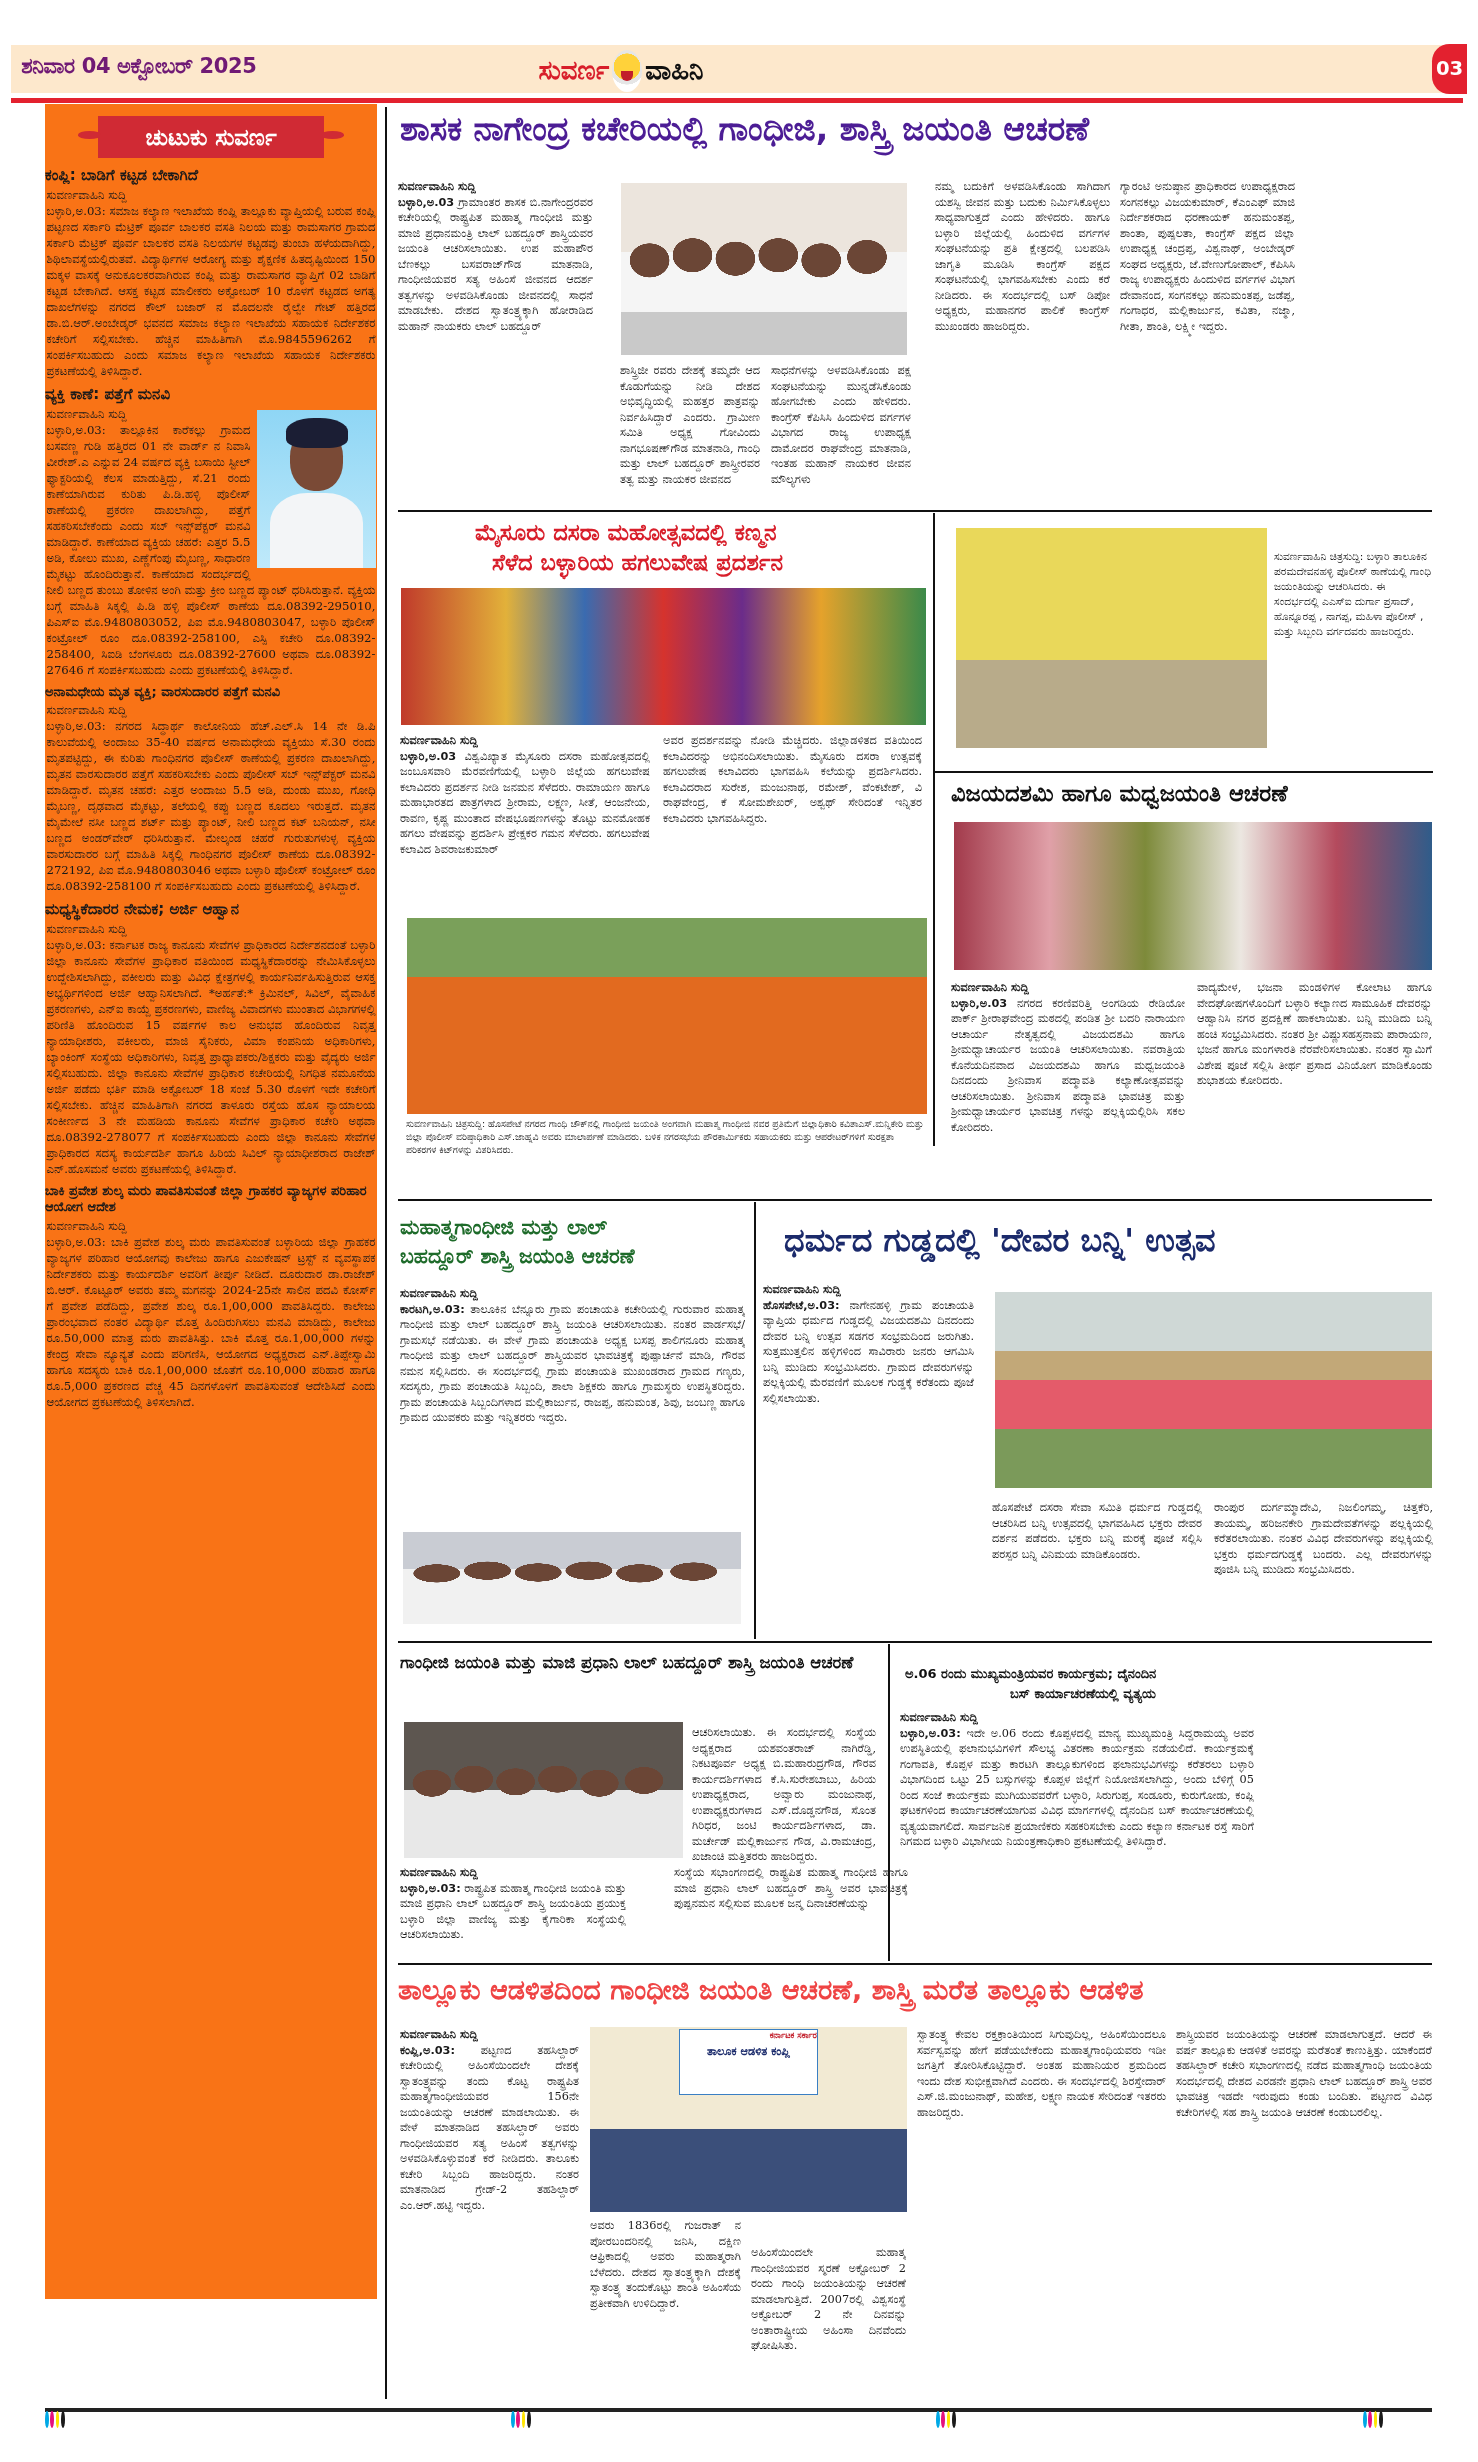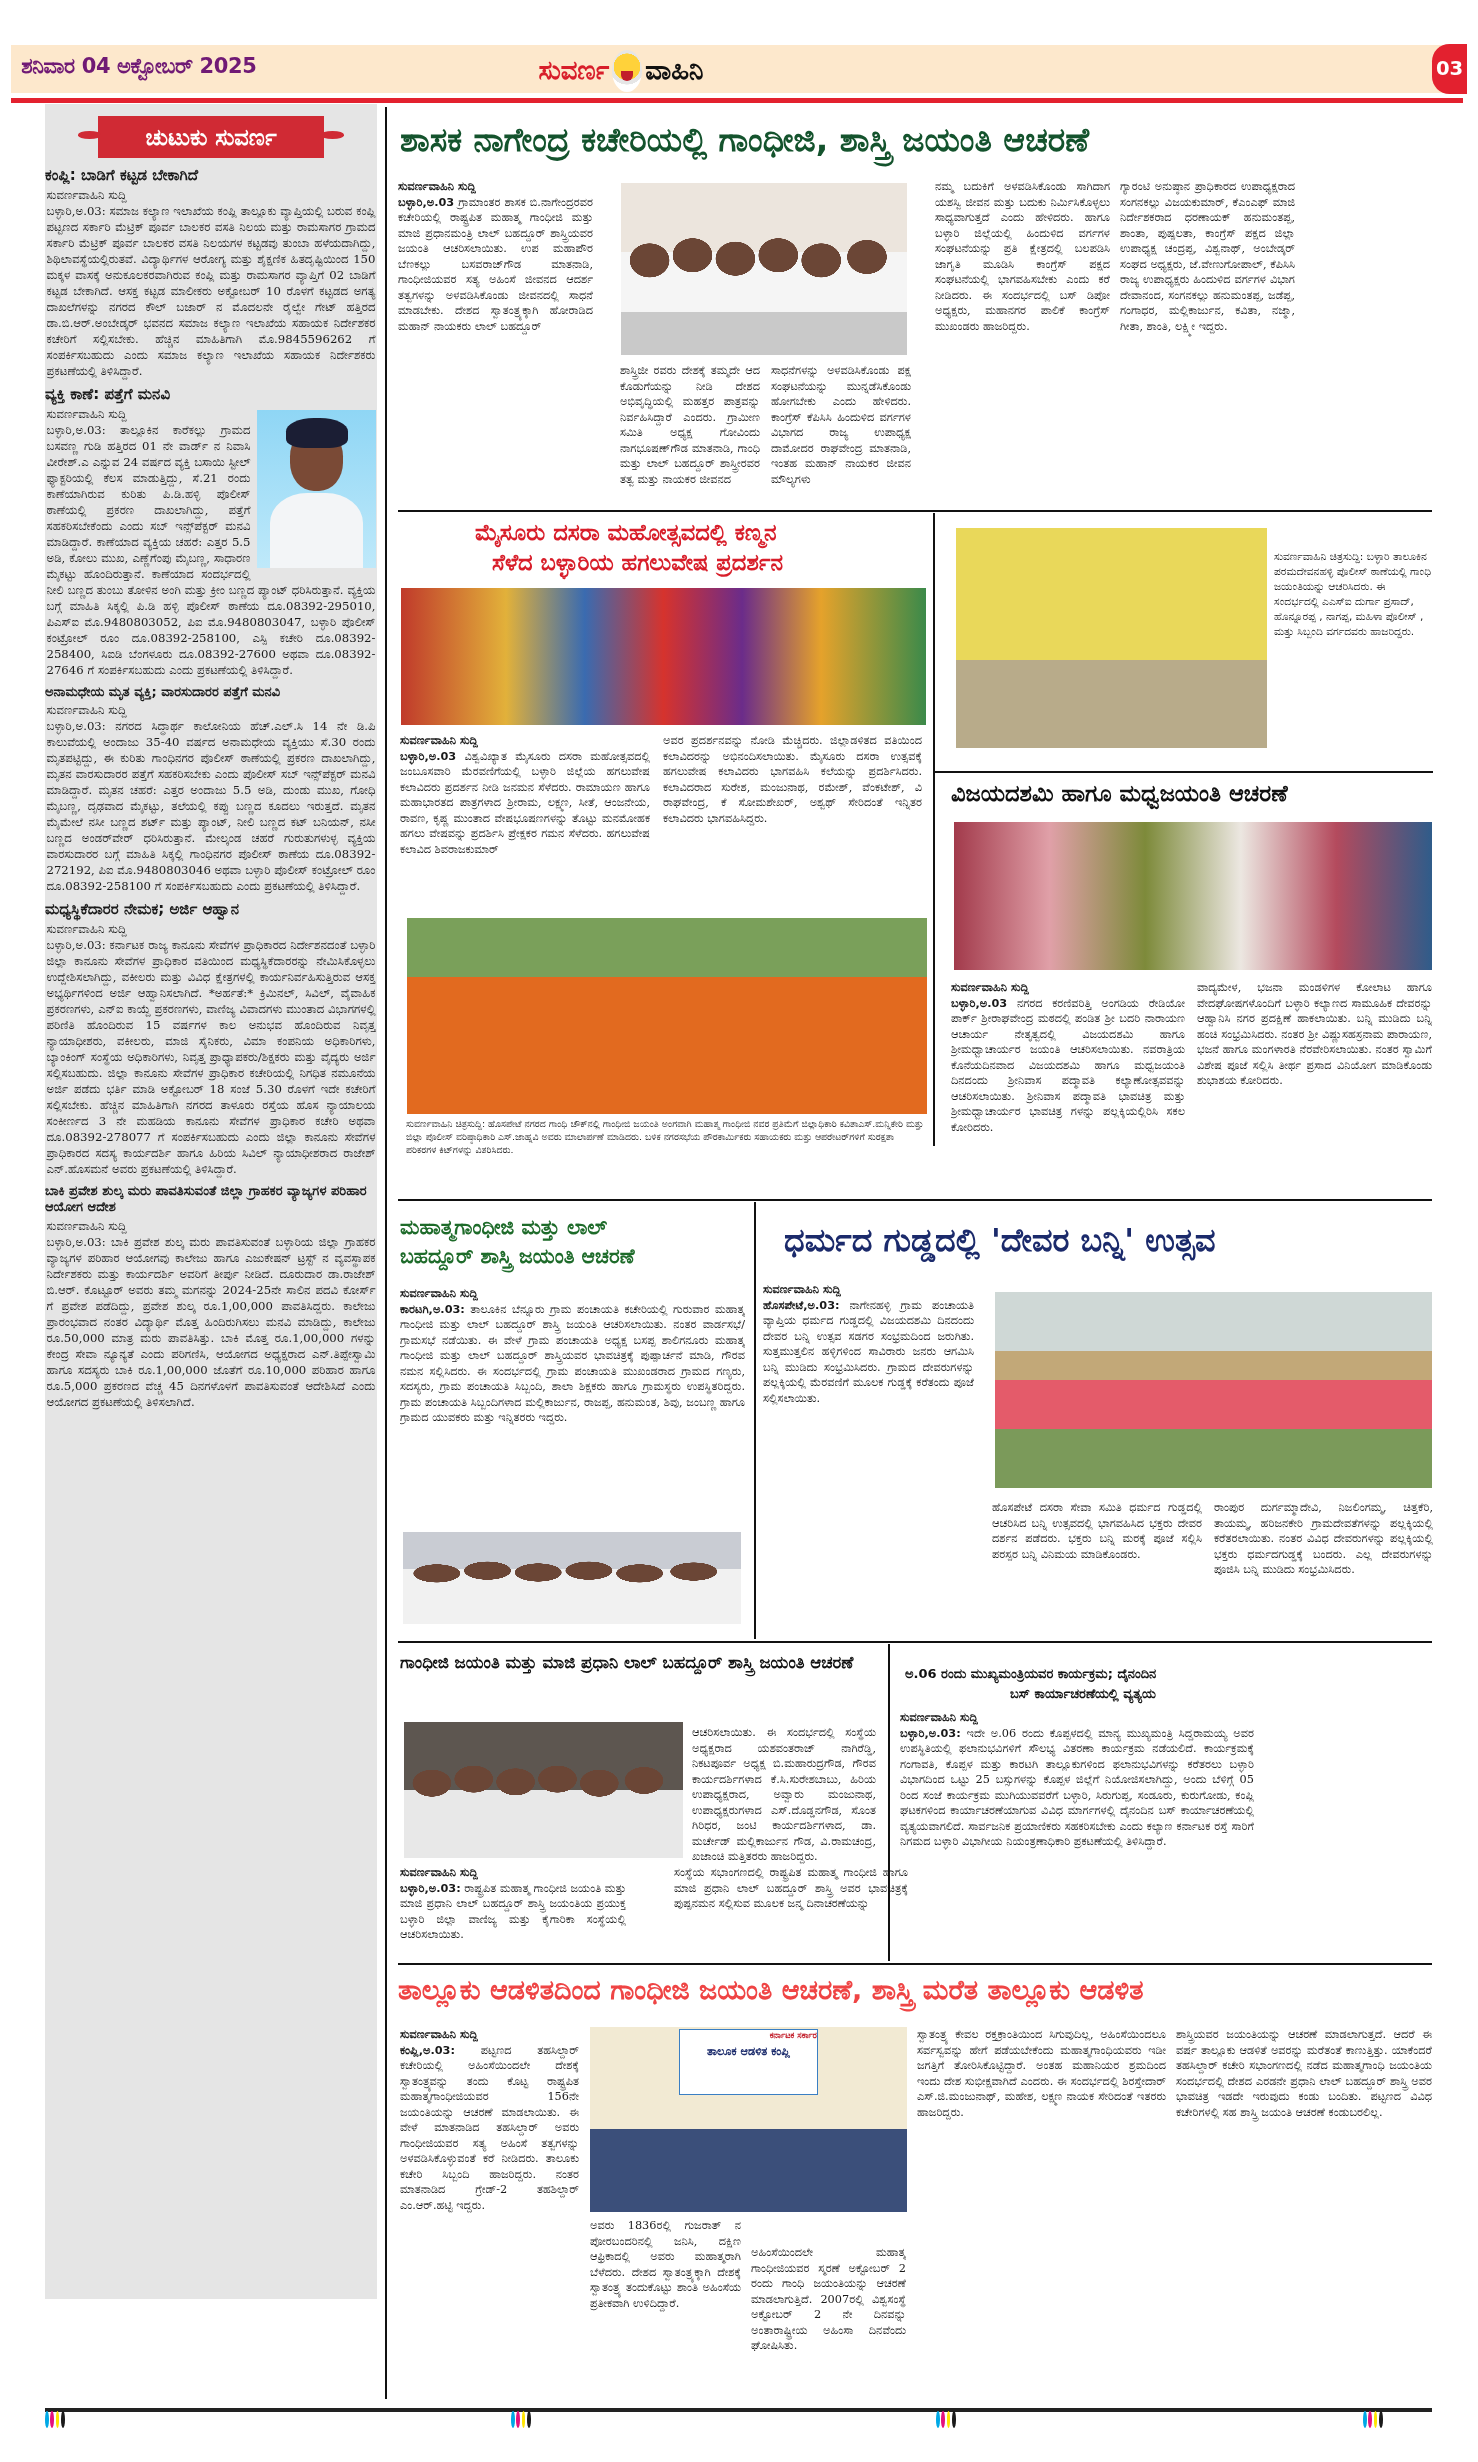--- a/index.html
+++ b/index.html
@@ -9,21 +9,21 @@
   .masthead { position: absolute; left: 10.6px; top: 45px; width: 1452px; height: 48px; background: #fde8cc; }
   .mast-date { position: absolute; left: 10.6px; top: 9px; font-family: "DejaVu Sans", sans-serif; font-size: 21px; font-weight: bold; color: #701a75; letter-spacing: -0.4px; }
   .mast-logo { position: absolute; left: 528px; top: 4.5px; display: flex; align-items: center; font-size: 26px; font-weight: bold; justify-content: center; }
   .mast-logo .l1 { color: #d81e2a; }
   .mast-logo .l2 { color: #111; }
   .logo-emblem { width: 30px; height: 42px; margin: 0 3px; border-radius: 50%; background: radial-gradient(circle at 50% 40%, #ffd23a 0 45%, #e6e6e6 46% 60%, #fff 61%); position: relative; }
   .logo-emblem::after { content: ""; position: absolute; left: 9px; top: 21px; width: 12px; height: 10.6px; background: #c21f2b; border-radius: 0 0 6px 6px; }
   .page-num { position: absolute; right: -4.5px; top: -1.5px; width: 35px; height: 50px; border-radius: 17.3px 0 0 17.3px; background: #e3212f; color: #fff; font-size: 19.6px; font-weight: bold; display: flex; align-items: center; justify-content: center; }
   .red-rule { position: absolute; left: 10.6px; top: 98px; width: 1452px; height: 4.5px; background: #e3212f; }
 
-  .left-col { position: absolute; left: 45px; top: 104px; width: 332px; height: 2195px; background: #e5e5e5; padding: 6px 0 0 0; font-family: "DejaVu Serif", serif; font-size: 11.7px; line-height: 16px; }
+  .left-col { position: absolute; left: 45px; top: 104px; width: 332px; height: 2195px; background: #f97316; padding: 6px 0 0 0; font-family: "DejaVu Serif", serif; font-size: 11.7px; line-height: 16px; }
   .left-banner { margin: 6px auto 7.5px; width: 226px; height: 42px; background: #d02a34; color: #fff; font-size: 22.6px; font-weight: bold; display: flex; align-items: center; justify-content: center; position: relative; font-family: "DejaVu Sans", sans-serif; }
   .left-banner::before, .left-banner::after { content: ""; position: absolute; top: 15px; width: 22.6px; height: 7.5px; background: #d02a34; border-radius: 50%; }
   .left-banner::before { left: -19.6px; }
   .left-banner::after { right: -19.6px; }
   .l-head { text-align: left; font-weight: bold; font-family: "DejaVu Sans", sans-serif; font-size: 15px; line-height: 19.6px; margin: 6px 0 1.5px; }
   .l-head.small { font-size: 13px; line-height: 16.6px; }
   .l-body { text-align: justify; padding: 0 1.5px; }
   .l-body p { margin: 0; }
   .l-photo { float: right; width: 119px; height: 158px; margin: 4.5px 0 3px 6px; background: linear-gradient(180deg, #8fd6f5 0%, #bfe9fa 100%); position: relative; }
   .l-photo .head { position: absolute; left: 33px; top: 18px; width: 53px; height: 63px; border-radius: 45%; background: #7a4a36; }
@@ -109,21 +109,21 @@
     <div class="l-head small">ಬಾಕಿ ಪ್ರವೇಶ ಶುಲ್ಕ ಮರು ಪಾವತಿಸುವಂತೆ ಜಿಲ್ಲಾ ಗ್ರಾಹಕರ ವ್ಯಾಜ್ಯಗಳ ಪರಿಹಾರ ಆಯೋಗ ಆದೇಶ</div>
     <div class="l-body">
       <p>ಸುವರ್ಣವಾಹಿನಿ ಸುದ್ದಿ</p>
       <p>ಬಳ್ಳಾರಿ,ಅ.03: ಬಾಕಿ ಪ್ರವೇಶ ಶುಲ್ಕ ಮರು ಪಾವತಿಸುವಂತೆ ಬಳ್ಳಾರಿಯ ಜಿಲ್ಲಾ ಗ್ರಾಹಕರ ವ್ಯಾಜ್ಯಗಳ ಪರಿಹಾರ ಆಯೋಗವು ಕಾಲೇಜು ಹಾಗೂ ಎಜುಕೇಷನ್ ಟ್ರಸ್ಟ್ ನ ವ್ಯವಸ್ಥಾಪಕ ನಿರ್ದೇಶಕರು ಮತ್ತು ಕಾರ್ಯದರ್ಶಿ ಅವರಿಗೆ ತೀರ್ಪು ನೀಡಿದೆ. ದೂರುದಾರ ಡಾ.ರಾಜೇಶ್ ಬಿ.ಆರ್. ಕೊಟ್ಟೂರ್ ಅವರು ತಮ್ಮ ಮಗನನ್ನು 2024-25ನೇ ಸಾಲಿನ ಪದವಿ ಕೋರ್ಸ್ ಗೆ ಪ್ರವೇಶ ಪಡೆದಿದ್ದು, ಪ್ರವೇಶ ಶುಲ್ಕ ರೂ.1,00,000 ಪಾವತಿಸಿದ್ದರು. ಕಾಲೇಜು ಪ್ರಾರಂಭವಾದ ನಂತರ ವಿದ್ಯಾರ್ಥಿ ಮೊತ್ತ ಹಿಂದಿರುಗಿಸಲು ಮನವಿ ಮಾಡಿದ್ದು, ಕಾಲೇಜು ರೂ.50,000 ಮಾತ್ರ ಮರು ಪಾವತಿಸಿತ್ತು. ಬಾಕಿ ಮೊತ್ತ ರೂ.1,00,000 ಗಳನ್ನು ಕೇಂದ್ರ ಸೇವಾ ನ್ಯೂನ್ಯತೆ ಎಂದು ಪರಿಗಣಿಸಿ, ಆಯೋಗದ ಅಧ್ಯಕ್ಷರಾದ ಎನ್.ತಿಪ್ಪೇಸ್ವಾಮಿ ಹಾಗೂ ಸದಸ್ಯರು ಬಾಕಿ ರೂ.1,00,000 ಜೊತೆಗೆ ರೂ.10,000 ಪರಿಹಾರ ಹಾಗೂ ರೂ.5,000 ಪ್ರಕರಣದ ವೆಚ್ಚ 45 ದಿನಗಳೊಳಗೆ ಪಾವತಿಸುವಂತೆ ಆದೇಶಿಸಿದೆ ಎಂದು ಆಯೋಗದ ಪ್ರಕಟಣೆಯಲ್ಲಿ ತಿಳಿಸಲಾಗಿದೆ.</p>
     </div>
   </div>
 </div>
 
 <div class="vline" style="left:385px;top:107px;width:2.3px;height:2292px;"></div>
 
-<div class="headline" style="left:400px;top:120px;font-size:33px;color:#14532d;">ಶಾಸಕ ನಾಗೇಂದ್ರ ಕಚೇರಿಯಲ್ಲಿ ಗಾಂಧೀಜಿ, ಶಾಸ್ತ್ರಿ ಜಯಂತಿ ಆಚರಣೆ</div>
+<div class="headline" style="left:400px;top:109px;font-size:33px;color:#4c1d95;">ಶಾಸಕ ನಾಗೇಂದ್ರ ಕಚೇರಿಯಲ್ಲಿ ಗಾಂಧೀಜಿ, ಶಾಸ್ತ್ರಿ ಜಯಂತಿ ಆಚರಣೆ</div>
 <div class="article" style="left:398px;top:179px;width:195px;height:317px;overflow:hidden;">
   <div class="by">ಸುವರ್ಣವಾಹಿನಿ ಸುದ್ದಿ</div>
   <span class="by">ಬಳ್ಳಾರಿ,ಅ.03</span>
   <span>ಗ್ರಾಮಾಂತರ ಶಾಸಕ ಬಿ.ನಾಗೇಂದ್ರರವರ ಕಚೇರಿಯಲ್ಲಿ ರಾಷ್ಟ್ರಪಿತ ಮಹಾತ್ಮ ಗಾಂಧೀಜಿ ಮತ್ತು ಮಾಜಿ ಪ್ರಧಾನಮಂತ್ರಿ ಲಾಲ್ ಬಹದ್ದೂರ್ ಶಾಸ್ತ್ರಿಯವರ ಜಯಂತಿ ಆಚರಿಸಲಾಯಿತು. ಉಪ ಮಹಾಪೌರ ಬೆಣಕಲ್ಲು ಬಸವರಾಜ್‌ಗೌಡ ಮಾತನಾಡಿ, ಗಾಂಧೀಜಿಯವರ ಸತ್ಯ ಅಹಿಂಸೆ ಜೀವನದ ಆದರ್ಶ ತತ್ವಗಳನ್ನು ಅಳವಡಿಸಿಕೊಂಡು ಜೀವನದಲ್ಲಿ ಸಾಧನೆ ಮಾಡಬೇಕು. ದೇಶದ ಸ್ವಾತಂತ್ರ್ಯಕ್ಕಾಗಿ ಹೋರಾಡಿದ ಮಹಾನ್ ನಾಯಕರು ಲಾಲ್ ಬಹದ್ದೂರ್</span>
 </div>
 <div class="photo ph-people" style="left:621px;top:183px;width:286px;height:172px;background:linear-gradient(180deg,#ece5dd 0 40%,#f5f5f5 40% 75%,#c9c9c9 75%);"></div>
 <div class="article" style="left:620px;top:363px;width:140px;height:133px;overflow:hidden;">ಶಾಸ್ತ್ರಿಜೀ ರವರು ದೇಶಕ್ಕೆ ತಮ್ಮದೇ ಆದ ಕೊಡುಗೆಯನ್ನು ನೀಡಿ ದೇಶದ ಅಭಿವೃದ್ಧಿಯಲ್ಲಿ ಮಹತ್ತರ ಪಾತ್ರವನ್ನು ನಿರ್ವಹಿಸಿದ್ದಾರೆ ಎಂದರು. ಗ್ರಾಮೀಣ ಸಮಿತಿ ಅಧ್ಯಕ್ಷ ಗೋವಿಂದು ನಾಗಭೂಷಣ್‌ಗೌಡ ಮಾತನಾಡಿ, ಗಾಂಧಿ ಮತ್ತು ಲಾಲ್ ಬಹದ್ದೂರ್ ಶಾಸ್ತ್ರೀರವರ ತತ್ವ ಮತ್ತು ನಾಯಕರ ಜೀವನದ</div>
 <div class="article" style="left:771px;top:363px;width:140px;height:133px;overflow:hidden;">ಸಾಧನೆಗಳನ್ನು ಅಳವಡಿಸಿಕೊಂಡು ಪಕ್ಷ ಸಂಘಟನೆಯನ್ನು ಮುನ್ನಡೆಸಿಕೊಂಡು ಹೋಗಬೇಕು ಎಂದು ಹೇಳಿದರು. ಕಾಂಗ್ರೆಸ್ ಕೆಪಿಸಿಸಿ ಹಿಂದುಳಿದ ವರ್ಗಗಳ ವಿಭಾಗದ ರಾಜ್ಯ ಉಪಾಧ್ಯಕ್ಷ ದಾಮೋದರ ರಾಘವೇಂದ್ರ ಮಾತನಾಡಿ, ಇಂತಹ ಮಹಾನ್ ನಾಯಕರ ಜೀವನ ಮೌಲ್ಯಗಳು</div>
 <div class="article" style="left:935px;top:179px;width:175px;height:317px;overflow:hidden;">ನಮ್ಮ ಬದುಕಿಗೆ ಅಳವಡಿಸಿಕೊಂಡು ಸಾಗಿದಾಗ ಯಶಸ್ವಿ ಜೀವನ ಮತ್ತು ಬದುಕು ನಿರ್ಮಿಸಿಕೊಳ್ಳಲು ಸಾಧ್ಯವಾಗುತ್ತದೆ ಎಂದು ಹೇಳಿದರು. ಹಾಗೂ ಬಳ್ಳಾರಿ ಜಿಲ್ಲೆಯಲ್ಲಿ ಹಿಂದುಳಿದ ವರ್ಗಗಳ ಸಂಘಟನೆಯನ್ನು ಪ್ರತಿ ಕ್ಷೇತ್ರದಲ್ಲಿ ಬಲಪಡಿಸಿ ಜಾಗೃತಿ ಮೂಡಿಸಿ ಕಾಂಗ್ರೆಸ್ ಪಕ್ಷದ ಸಂಘಟನೆಯಲ್ಲಿ ಭಾಗವಹಿಸಬೇಕು ಎಂದು ಕರೆ ನೀಡಿದರು. ಈ ಸಂದರ್ಭದಲ್ಲಿ ಬಸ್ ಡಿಪೋ ಅಧ್ಯಕ್ಷರು, ಮಹಾನಗರ ಪಾಲಿಕೆ ಕಾಂಗ್ರೆಸ್ ಮುಖಂಡರು ಹಾಜರಿದ್ದರು.</div>
 <div class="article" style="left:1120px;top:179px;width:175px;height:317px;overflow:hidden;">ಗ್ಯಾರಂಟಿ ಅನುಷ್ಠಾನ ಪ್ರಾಧಿಕಾರದ ಉಪಾಧ್ಯಕ್ಷರಾದ ಸಂಗನಕಲ್ಲು ವಿಜಯಕುಮಾರ್, ಕೆಎಂಎಫ್ ಮಾಜಿ ನಿರ್ದೇಶಕರಾದ ಧರಣಾಯಕ್ ಹನುಮಂತಪ್ಪ, ಶಾಂತಾ, ಪುಷ್ಪಲತಾ, ಕಾಂಗ್ರೆಸ್ ಪಕ್ಷದ ಜಿಲ್ಲಾ ಉಪಾಧ್ಯಕ್ಷ ಚಂದ್ರಪ್ಪ, ವಿಶ್ವನಾಥ್, ಅಂಬೇಡ್ಕರ್ ಸಂಘದ ಅಧ್ಯಕ್ಷರು, ಜೆ.ವೇಣುಗೋಪಾಲ್, ಕೆಪಿಸಿಸಿ ರಾಜ್ಯ ಉಪಾಧ್ಯಕ್ಷರು ಹಿಂದುಳಿದ ವರ್ಗಗಳ ವಿಭಾಗ ದೇವಾನಂದ, ಸಂಗನಕಲ್ಲು ಹನುಮಂತಪ್ಪ, ಜಡೆಪ್ಪ, ಗಂಗಾಧರ, ಮಲ್ಲಿಕಾರ್ಜುನ, ಕವಿತಾ, ನಜ್ಮಾ, ಗೀತಾ, ಶಾಂತಿ, ಲಕ್ಷ್ಮೀ ಇದ್ದರು.</div>

